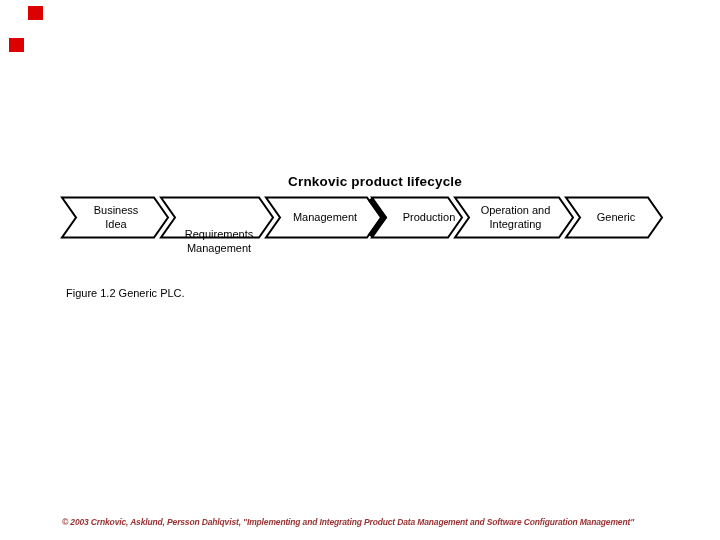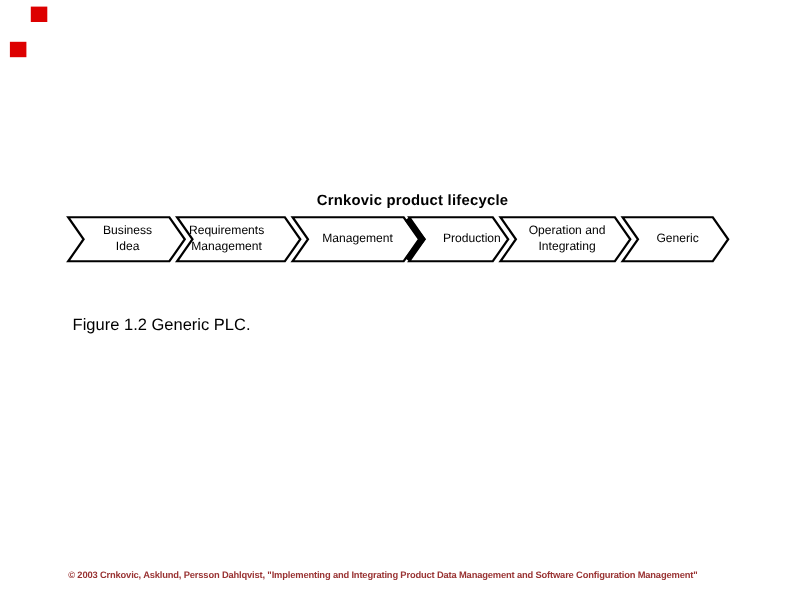--- a/index.html
+++ b/index.html
@@ -21,28 +21,28 @@
   .diagram-svg { position: absolute; left: 0; top: 0; }
   .chev { fill: #ffffff; stroke: #000000; stroke-width: 2; }
   .bold-sep { fill: none; stroke: #000000; stroke-width: 5; stroke-linecap: butt; }
   .stage-label {
     position: absolute; top: 197px; height: 41px;
     display: flex; align-items: center; justify-content: center;
     text-align: center; font-size: 11px; line-height: 13.5px;
     white-space: pre-line;
   }
   .st1 { left: 76px;  width: 80px; }
-  .st2 { left: 162px; width: 88px; }
+  .st2 { left: 175px; width: 88px; margin-top: 24px; }
   .st3 { left: 280px; width: 90px; }
   .st4 { left: 396px; width: 66px; }
   .st5 { left: 469px; width: 93px; }
   .st6 { left: 580px; width: 72px; }
   .figure-caption {
     position: absolute; left: 66px; top: 287px;
-    font-size: 15px; white-space: nowrap;
+    font-size: 11px; white-space: nowrap;
   }
   .footer {
     position: absolute; left: 62px; top: 517px;
     font-size: 8.5px; font-weight: bold; letter-spacing: -0.15px;
     white-space: nowrap; color: #993333;
   }
 </style>
 </head>
 <body style="background-color: rgb(255, 255, 255);">
 
@@ -66,13 +66,13 @@
 <div class="stage-label st2">Requirements
 Management</div>
 <div class="stage-label st3">Management</div>
 <div class="stage-label st4">Production</div>
 <div class="stage-label st5">Operation and
 Integrating</div>
 <div class="stage-label st6">Generic</div>
 
 <div class="figure-caption">Figure 1.2 Generic PLC.</div>
 
-<div class="footer" style="color: rgb(153, 51, 51);">© 2003 Crnkovic, Asklund, Persson Dahlqvist, "Implementing and Integrating Product Data Management and Software Configuration Management"</div>
+<div class="footer" style="color: rgb(153, 51, 51); font-style: italic;">© 2003 Crnkovic, Asklund, Persson Dahlqvist, "Implementing and Integrating Product Data Management and Software Configuration Management"</div>
 
 </body></html>

